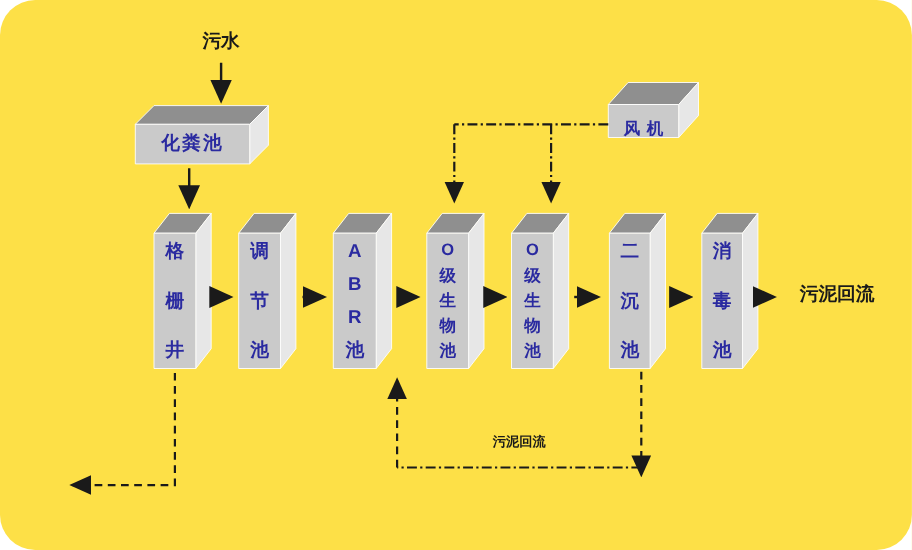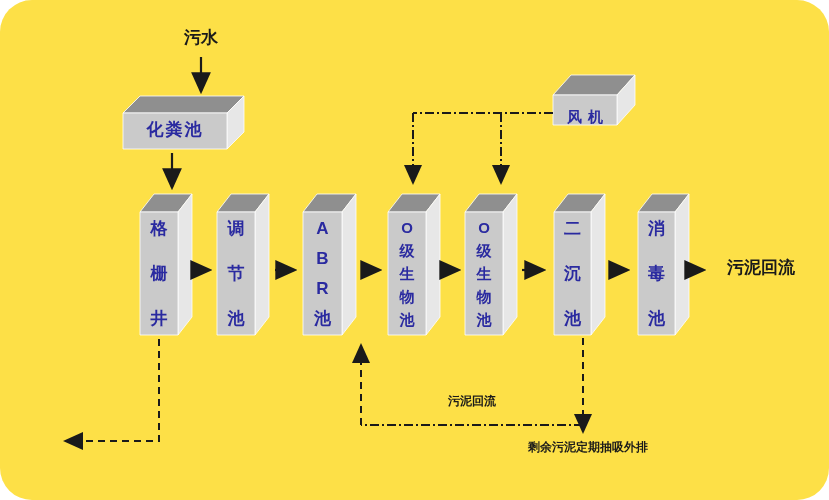--- a/index.html
+++ b/index.html
@@ -153,15 +153,14 @@
       <span>消</span>
       <span>毒</span>
       <span>池</span>
     </div>
 
   <div class="lbl fs17" style="left:727px;top:256px;">污泥回流</div>
 
 
   <div class="lbl fs16" style="left:448px;top:393px;">污泥回流</div>
 
-  <div class="lbl fs16" style="left:528px;top:439px;">剩余污泥定期抽吸外排</div>
 
 </div>
 
 </body></html>

